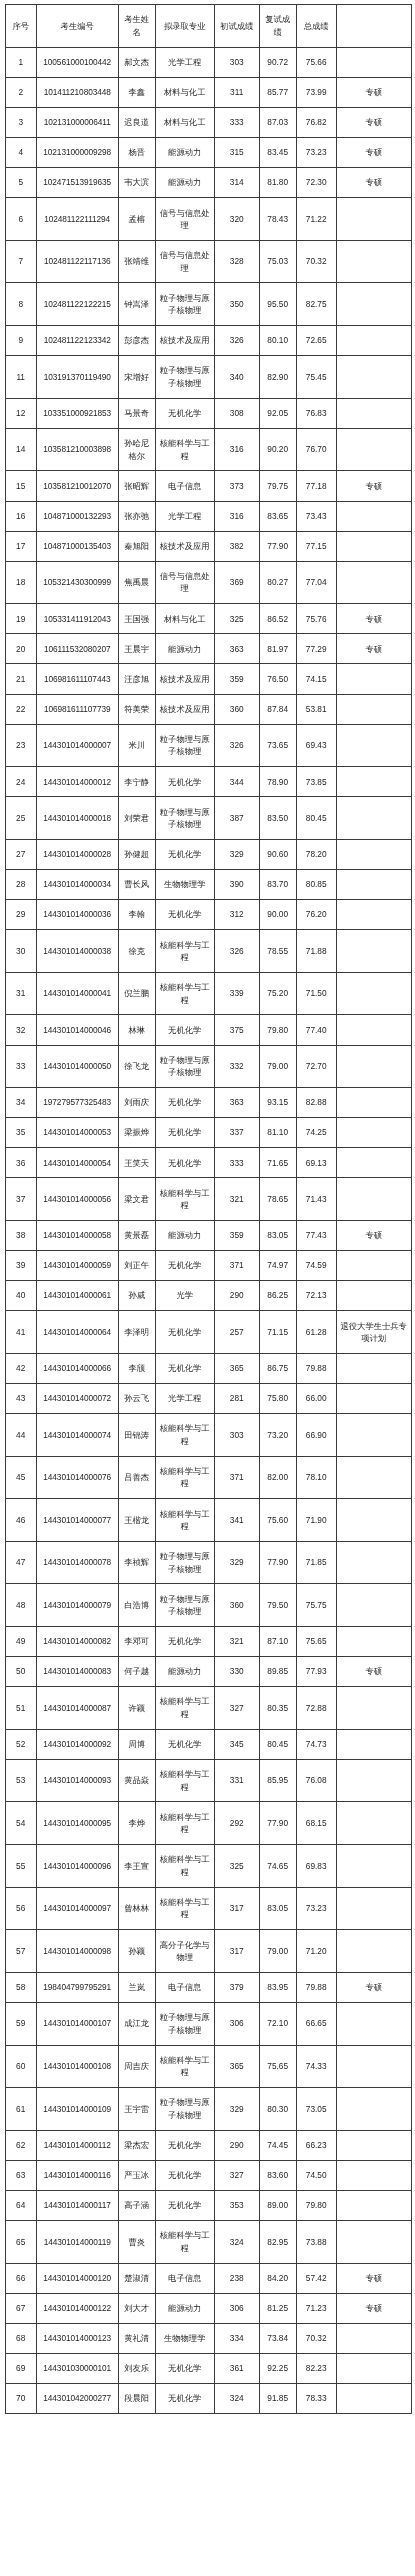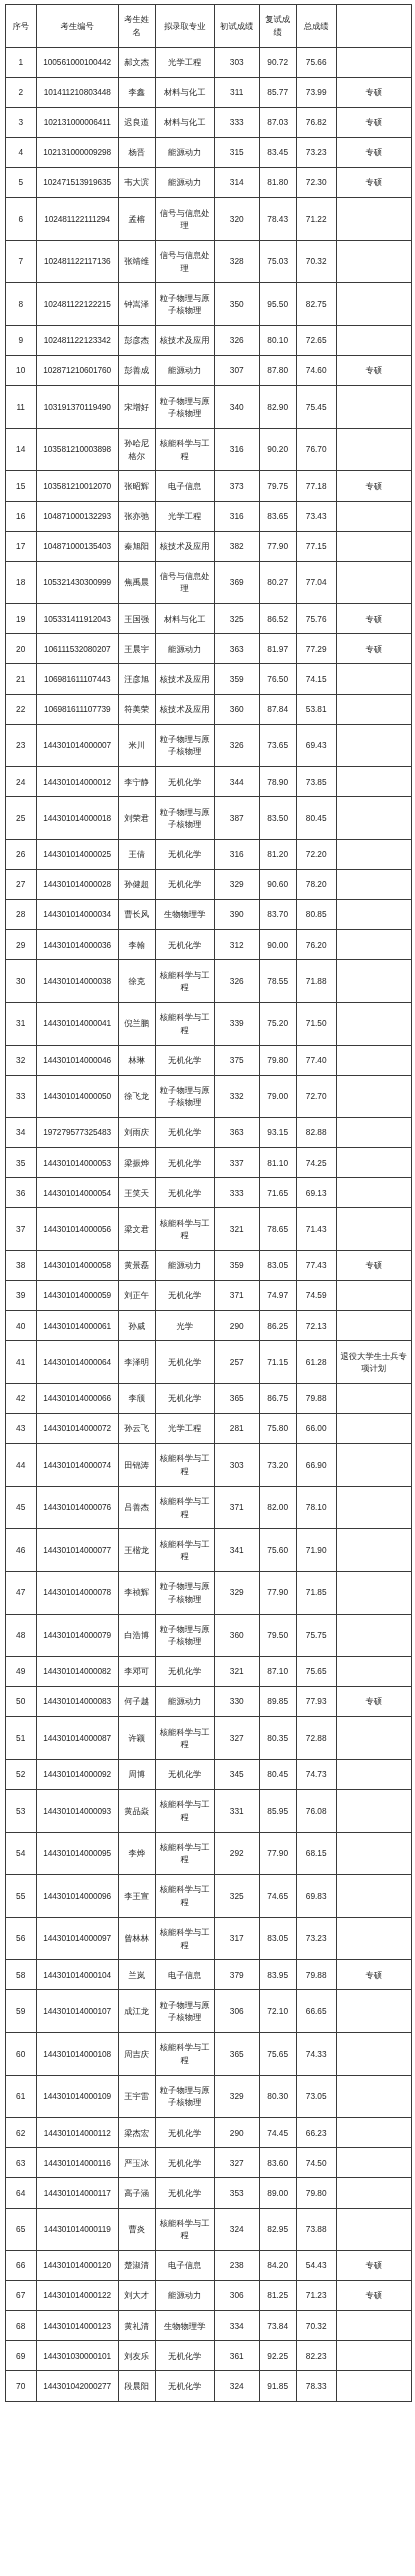--- a/index.html
+++ b/index.html
@@ -160,37 +160,37 @@
           <td>9</td>
           <td class="id-cell">102481122123342</td>
           <td>彭彦杰</td>
           <td>核技术及应用</td>
           <td>326</td>
           <td>80.10</td>
           <td>72.65</td>
           <td></td>
         </tr>
         <tr>
-          <td>10</td>
-          <td class="id-cell">102871210601760</td>
-          <td>彭善成</td>
-          <td>能源动力</td>
-          <td>307</td>
-          <td>87.80</td>
-          <td>74.60</td>
-          <td>专硕</td>
-        </tr>
-        <tr>
           <td>11</td>
           <td class="id-cell">103191370119490</td>
           <td>宋增好</td>
           <td>粒子物理与原子核物理</td>
           <td>340</td>
           <td>82.90</td>
           <td>75.45</td>
+          <td></td>
+        </tr>
+        <tr>
+          <td>12</td>
+          <td class="id-cell">103351000921853</td>
+          <td>马景奇</td>
+          <td>无机化学</td>
+          <td>308</td>
+          <td>92.05</td>
+          <td>76.83</td>
           <td></td>
         </tr>
         <tr>
           <td>14</td>
           <td class="id-cell">103581210003898</td>
           <td>孙哈尼格尔</td>
           <td>核能科学与工程</td>
           <td>316</td>
           <td>90.20</td>
           <td>76.70</td>
@@ -300,30 +300,20 @@
           <td>25</td>
           <td class="id-cell">144301014000018</td>
           <td>刘荣君</td>
           <td>粒子物理与原子核物理</td>
           <td>387</td>
           <td>83.50</td>
           <td>80.45</td>
           <td></td>
         </tr>
         <tr>
-          <td>26</td>
-          <td class="id-cell">144301014000025</td>
-          <td>王倩</td>
-          <td>无机化学</td>
-          <td>316</td>
-          <td>81.20</td>
-          <td>72.20</td>
-          <td></td>
-        </tr>
-        <tr>
           <td>27</td>
           <td class="id-cell">144301014000028</td>
           <td>孙健超</td>
           <td>无机化学</td>
           <td>329</td>
           <td>90.60</td>
           <td>78.20</td>
           <td></td>
         </tr>
         <tr>
@@ -610,22 +600,32 @@
           <td>56</td>
           <td class="id-cell">144301014000097</td>
           <td>曾林林</td>
           <td>核能科学与工程</td>
           <td>317</td>
           <td>83.05</td>
           <td>73.23</td>
           <td></td>
         </tr>
         <tr>
+          <td>57</td>
+          <td class="id-cell">144301014000098</td>
+          <td>孙颖</td>
+          <td>高分子化学与物理</td>
+          <td>317</td>
+          <td>79.00</td>
+          <td>71.20</td>
+          <td></td>
+        </tr>
+        <tr>
           <td>58</td>
-          <td class="id-cell">144301014000104</td>
+          <td class="id-cell">198404799795291</td>
           <td>兰岚</td>
           <td>电子信息</td>
           <td>379</td>
           <td>83.95</td>
           <td>79.88</td>
           <td>专硕</td>
         </tr>
         <tr>
           <td>59</td>
           <td class="id-cell">144301014000107</td>
@@ -696,21 +696,21 @@
           <td>73.88</td>
           <td></td>
         </tr>
         <tr>
           <td>66</td>
           <td class="id-cell">144301014000120</td>
           <td>楚淑清</td>
           <td>电子信息</td>
           <td>238</td>
           <td>84.20</td>
-          <td>54.43</td>
+          <td>57.42</td>
           <td>专硕</td>
         </tr>
         <tr>
           <td>67</td>
           <td class="id-cell">144301014000122</td>
           <td>刘大才</td>
           <td>能源动力</td>
           <td>306</td>
           <td>81.25</td>
           <td>71.23</td>

